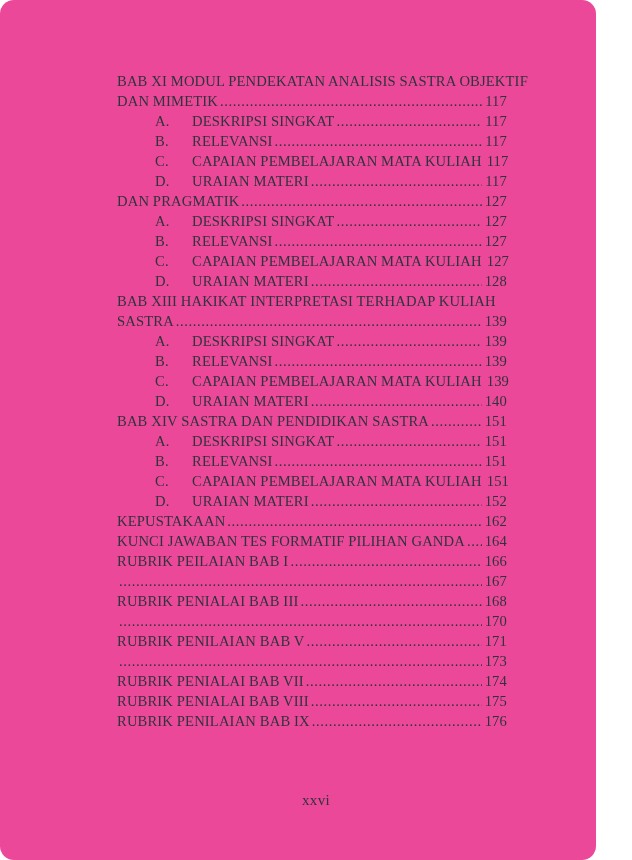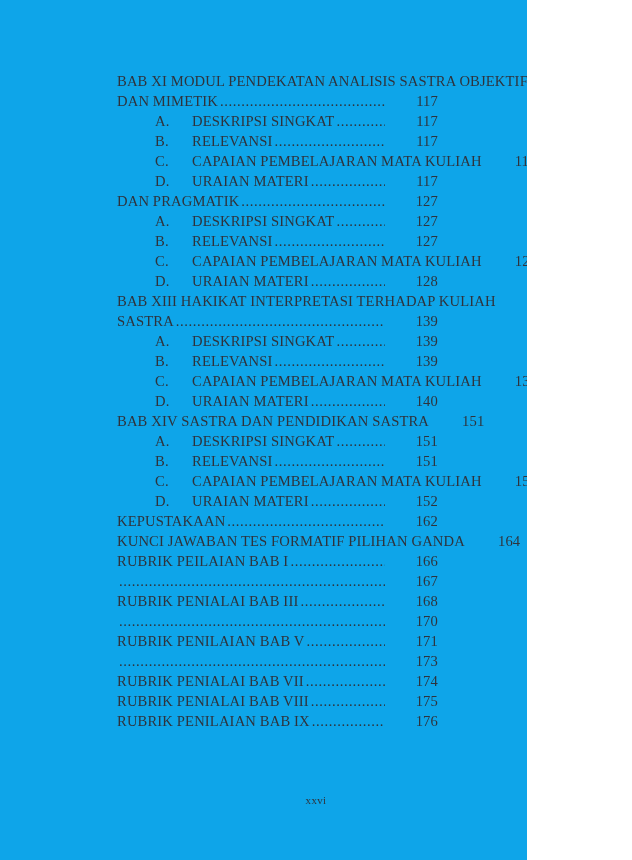--- a/index.html
+++ b/index.html
@@ -4,52 +4,53 @@
 <style>
   html, body { margin: 0; padding: 0; }
   body {
     width: 632px; height: 860px;
     background: #ffffff;
     font-family: "Liberation Serif", "DejaVu Serif", serif;
     color: #2f333c;
   }
   .page {
     position: relative;
-    width: 527px; height: 860px;
-    background: #0ea5e9;
+    width: 596px; height: 860px;
+    background: #ec4899;
     box-sizing: border-box;
     padding: 71px 89px 0 117px;
     overflow: hidden;
+    border-radius: 14px;
   }
   .toc-list { width: 100%; }
   .toc-row {
     display: flex;
     align-items: baseline;
     height: 20px;
     line-height: 20px;
     font-size: 14.6px;
     white-space: nowrap;
     letter-spacing: 0.15px;
   }
   .toc-row.sub { padding-left: 38px; }
   .toc-entry-letter { flex: 0 0 37px; width: 37px; }
   .toc-entry-label { flex: 0 0 auto; }
   .toc-leader-dots {
     flex: 1 1 auto;
     overflow: hidden;
     margin-left: 2px;
     letter-spacing: 0.6px;
   }
-  .toc-page-number { flex: 0 0 auto; padding-left: 3px; margin-left: 28px; }
+  .toc-page-number { flex: 0 0 auto; padding-left: 3px; }
   .footer {
     position: absolute;
     top: 790px; left: 0;
     width: 632px;
     text-align: center;
-    font-size: 11px;
+    font-size: 15px;
     line-height: 20px;
     letter-spacing: 0.3px;
   }
 </style>
 </head>
 <body style="color: rgb(47, 51, 60); background: rgb(255, 255, 255);">
 
 <div class="page">
   <div class="toc-list">
   <div class="toc-row chapter no-page">

